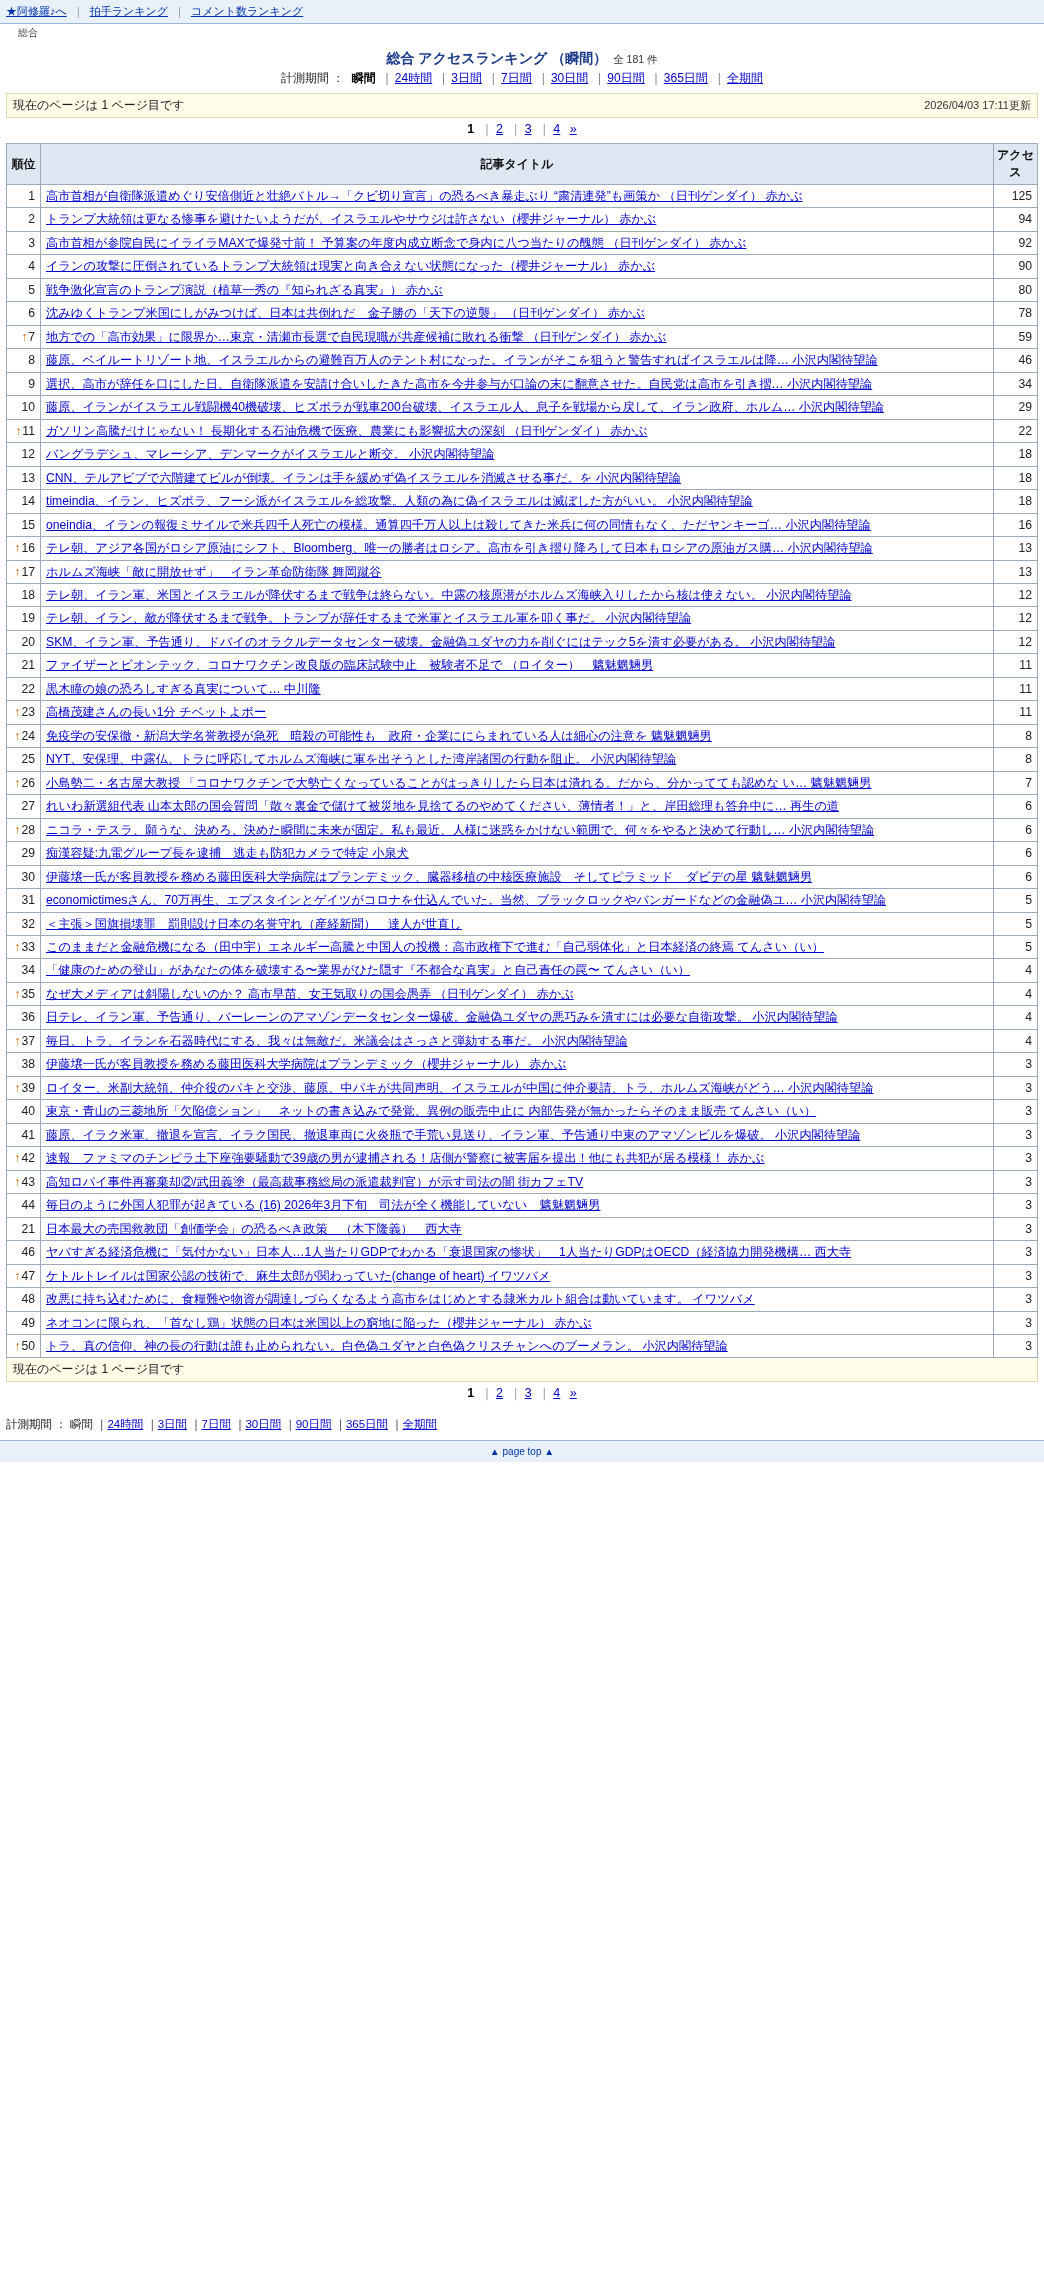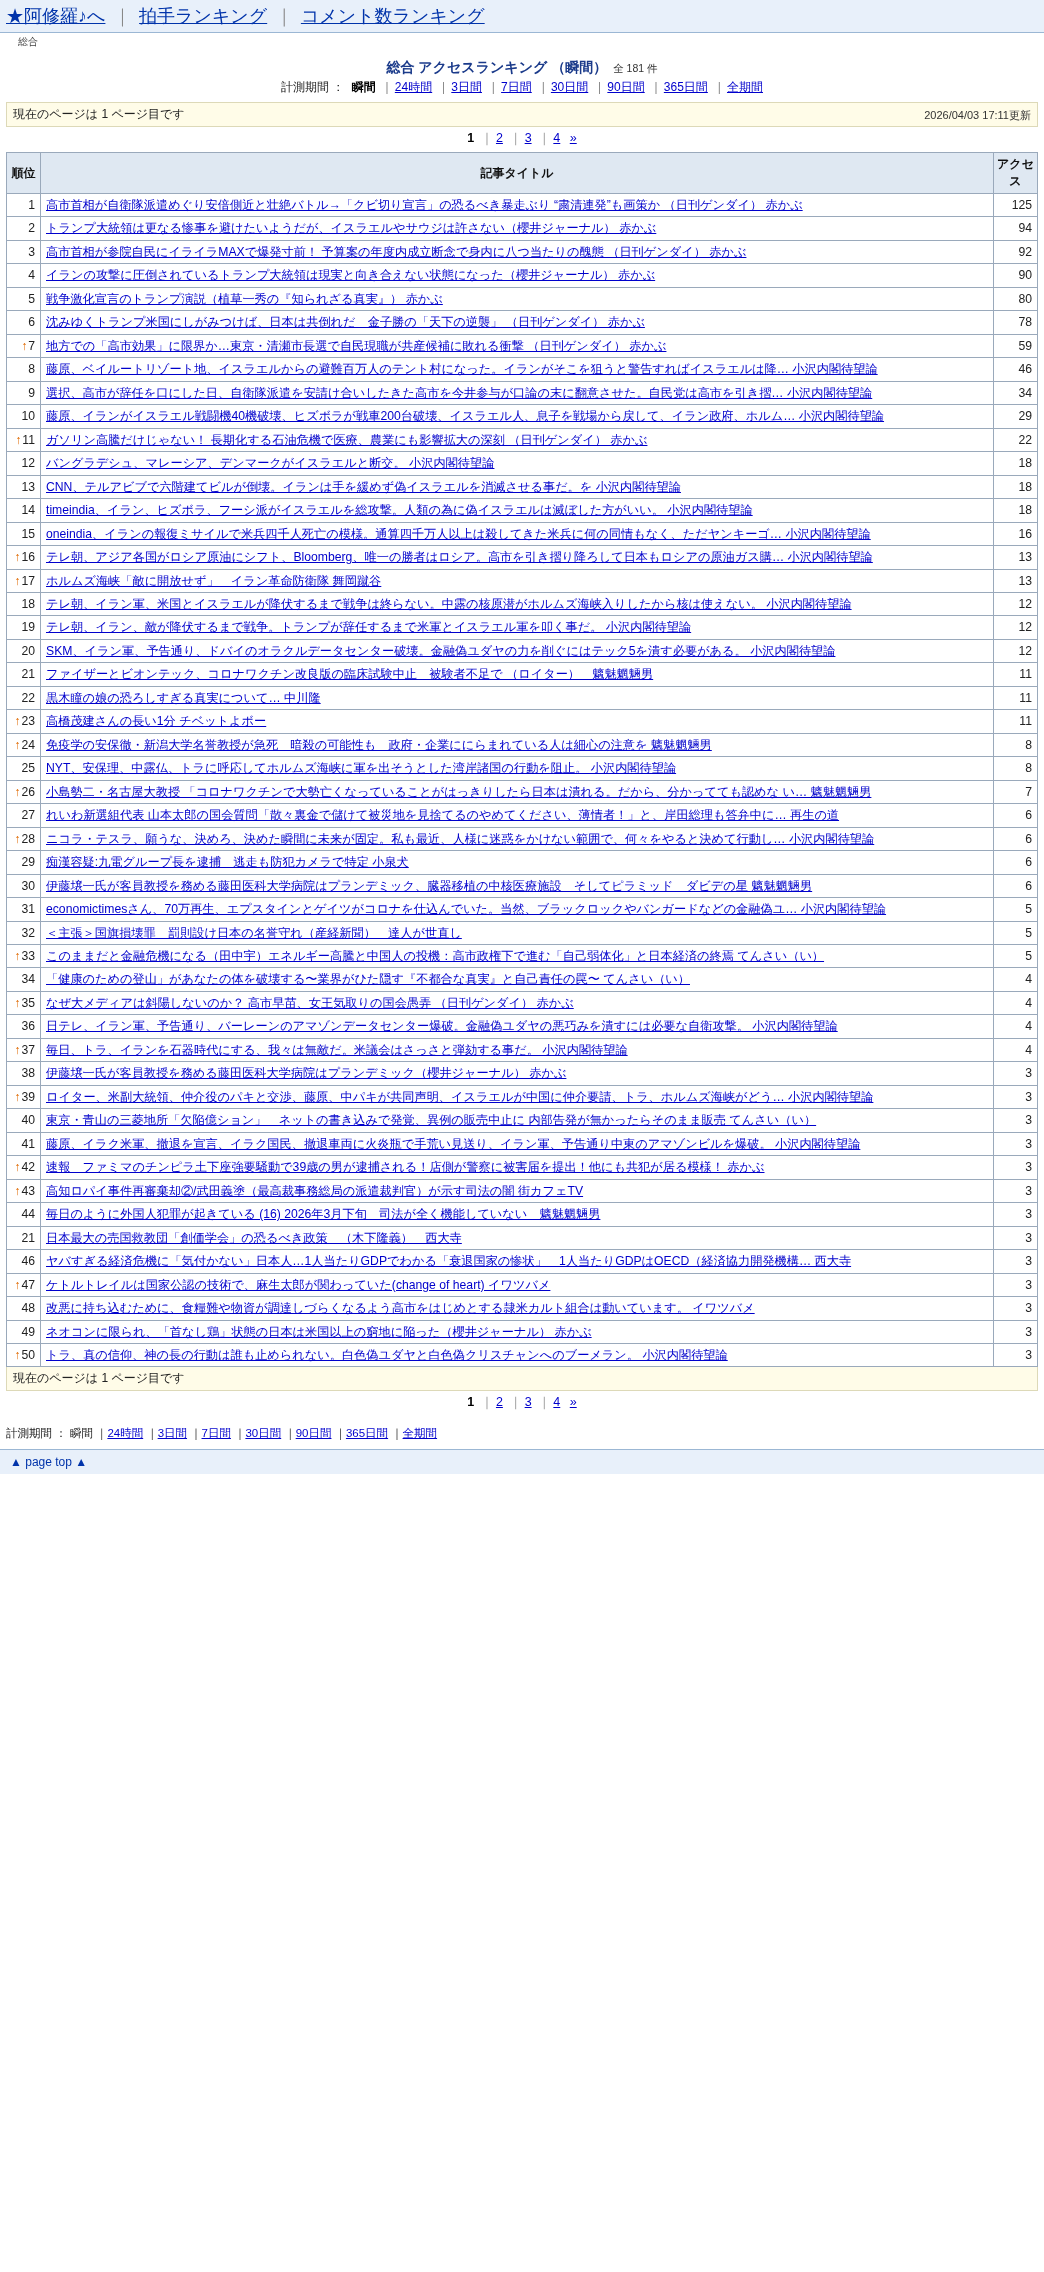--- a/index.html
+++ b/index.html
@@ -9,21 +9,21 @@
     font-family: "Liberation Sans", sans-serif;
     font-size: 12px;
     color: #222222;
     width: 1044px;
   }
   a { color: #0000cc; text-decoration: underline; }
   .topbar {
     background: #e8f0fa;
     border-bottom: 1px solid #9bb7d4;
     padding: 4px 6px;
-    font-size: 18px;
+    font-size: 11px;
   }
   .topbar a { color: #0033aa; }
   .topbar .sep { color: #888; margin: 0 3px; }
   .crumb {
     font-size: 10px;
     color: #444;
     padding: 2px 6px 4px 18px;
   }
   .wrap { padding: 0 6px; }
   .page-title {
@@ -44,21 +44,21 @@
     font-size: 12px;
     margin: 2px 0 6px 0;
     color: #222;
   }
   .period-bar .label { margin-right: 4px; }
   .period-bar .cur { font-weight: bold; color: #000; }
   .period-bar .sep { color: #666; margin: 0 2px; }
   .infobar {
     display: flex;
     justify-content: space-between;
-    align-items: flex-end;
+    align-items: center;
     background: #fffce8;
     border: 1px solid #ddd9b8;
     padding: 3px 6px;
     font-size: 12px;
   }
   .infobar .right { font-size: 11px; color: #333; }
   .pager {
     font-size: 12.5px;
     padding: 3px 6px 5px 6px;
     text-align: center;
@@ -102,24 +102,24 @@
   }
   .up { color: #e06a00; font-weight: bold; margin-right: 1px; }
   .title-cell a { color: #0000cc; }
   .bottom-period {
     font-size: 11.5px;
     margin: 10px 0 6px 0;
   }
   .footbar {
     background: #e8f0fa;
     border-top: 1px solid #9bb7d4;
-    text-align: left;
+    text-align: center;
     padding: 5px 10px;
     margin-top: 8px;
-    font-size: 12px;
+    font-size: 10px;
   }
   .footbar a { color: #0033aa; text-decoration: none; }
 </style>
 </head>
 <body>
 
 <div class="topbar">
   <a href="#">★阿修羅♪へ</a>
   <span class="sep">｜</span>
   <a href="#">拍手ランキング</a>

